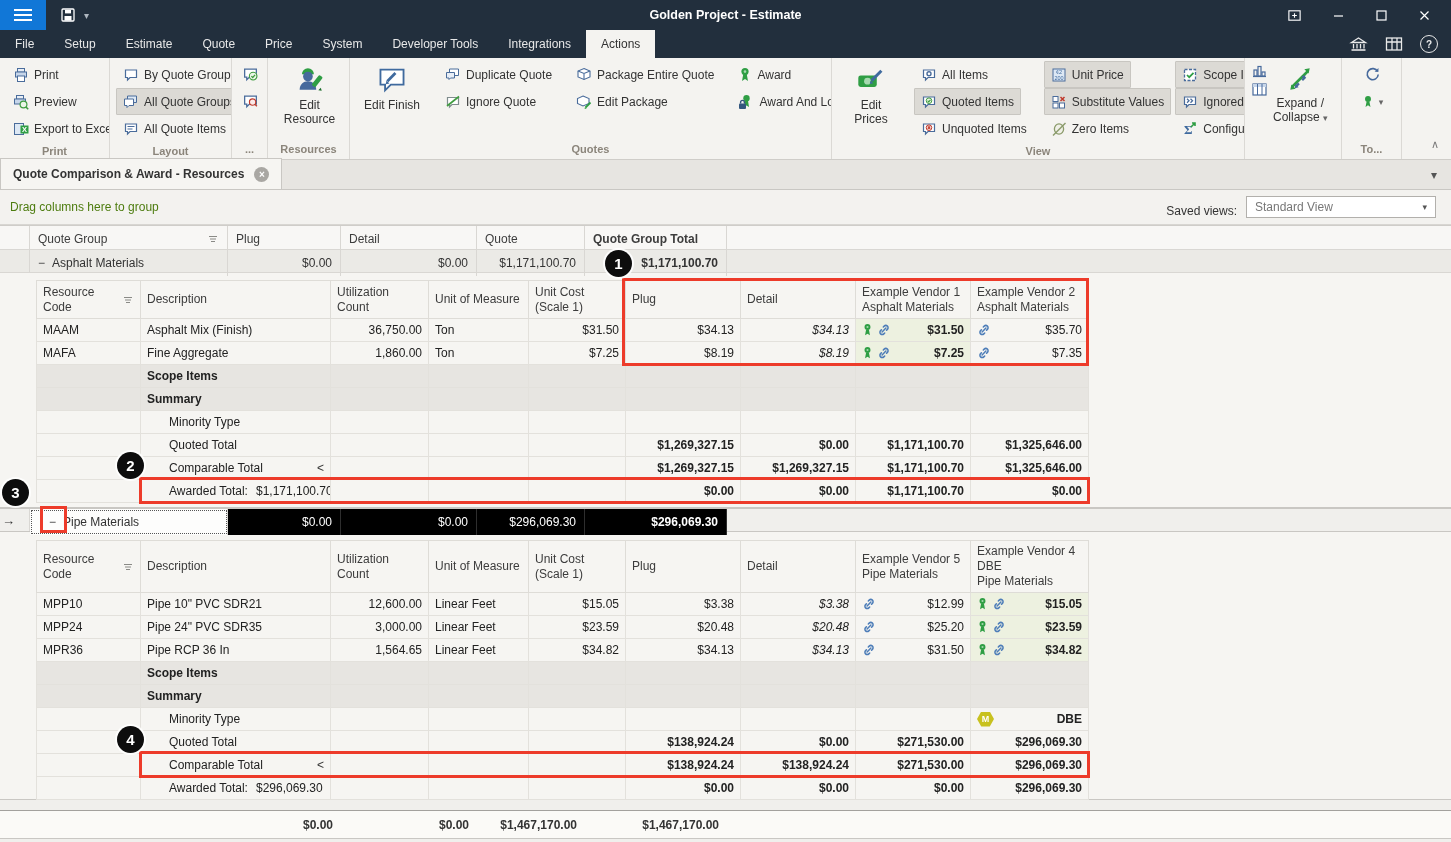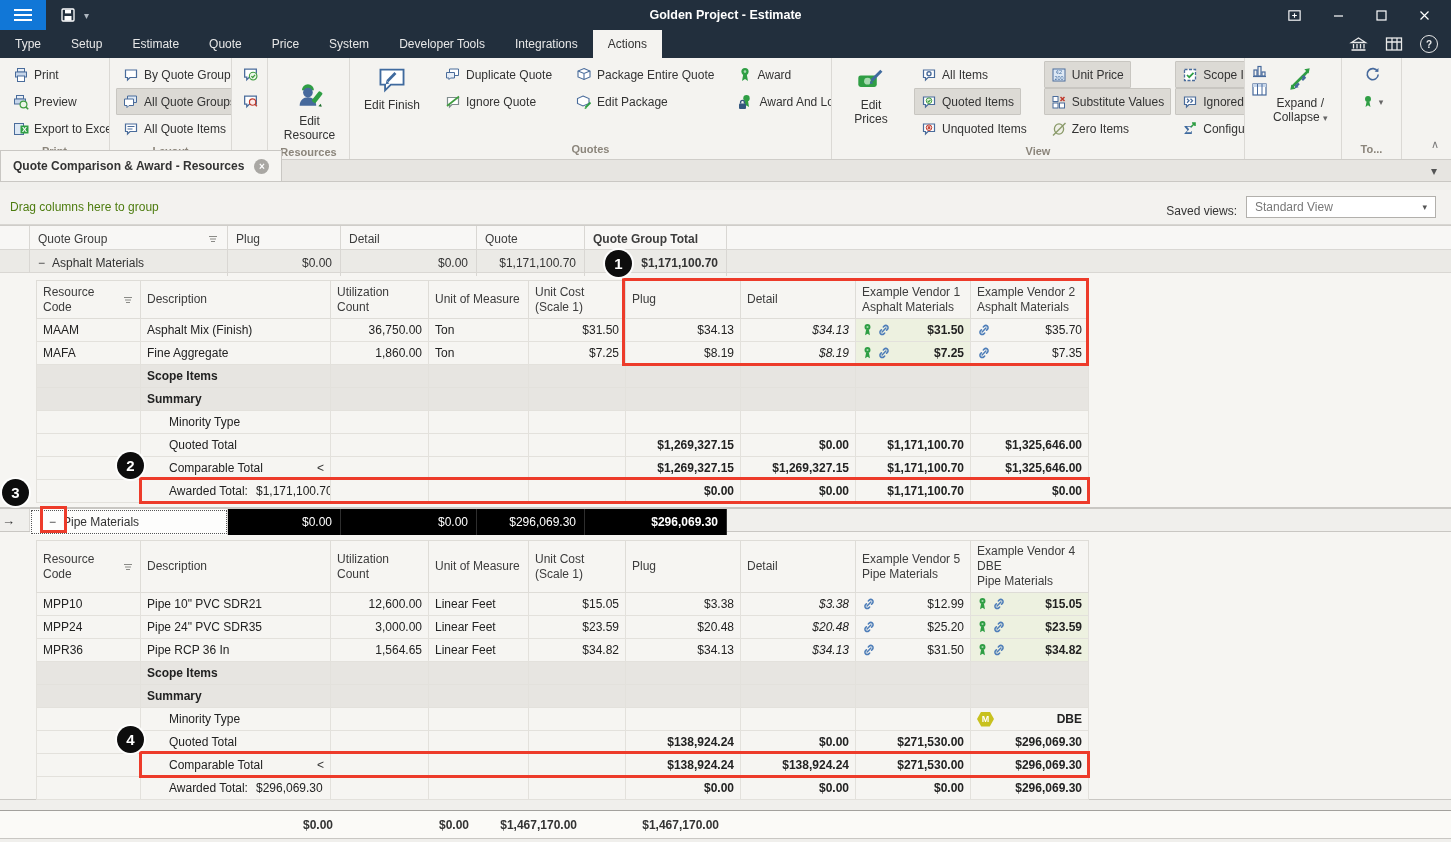--- a/index.html
+++ b/index.html
@@ -30,21 +30,21 @@
   .rcol{display:flex;flex-direction:column;align-items:flex-start;}
   .rlabel{height:19px;line-height:18px;text-align:center;color:#8b857b;font-weight:bold;font-size:11px;}
   .sbtn{display:flex;align-items:center;gap:5px;height:25px;padding:0 6px;white-space:nowrap;cursor:pointer;border:1px solid transparent;border-radius:1px;}
   .sbtn.sel{background:#dcdad5;border-color:#c8c6c1;}
   .bbtn{display:flex;flex-direction:column;align-items:center;justify-content:flex-start;gap:4px;padding:4px 5px 0;text-align:center;cursor:pointer;line-height:1.15;}
   .rsep{width:1px;background:#dcdad5;margin:2px 5px;}
   .caret-s{font-size:9px;color:#666;}
   .ribbon-collapse{position:absolute;right:12px;top:138px;color:#7a7a7a;font-size:11px;cursor:pointer;}
 
   
-  .tabbar{position:absolute;left:0;top:160px;width:100%;height:22px;background:#e7e5e1;border-bottom:1px solid #c9c7c3;display:flex;align-items:flex-end;box-sizing:border-box;}
+  .tabbar{position:absolute;left:0;top:160px;width:100%;height:30px;background:#e7e5e1;border-bottom:1px solid #c9c7c3;display:flex;align-items:flex-end;box-sizing:border-box;}
   .doc-tab{height:30px;background:#f6f5f2;border:1px solid #c9c7c3;border-bottom:none;display:flex;align-items:center;gap:10px;padding:0 12px;font-weight:bold;color:#333;cursor:pointer;}
   .tab-close{width:15px;height:15px;border-radius:50%;background:#a9a7a3;color:#fff;display:flex;align-items:center;justify-content:center;font-size:10px;font-weight:bold;cursor:pointer;}
   .tabbar-caret{margin-left:auto;padding-right:14px;color:#555;align-self:center;cursor:pointer;}
 
   
   .grouppanel{position:absolute;left:0;top:190px;width:100%;height:35px;background:#f3f2ef;border-bottom:1px solid #d8d6d2;display:flex;align-items:center;padding:0 10px;box-sizing:border-box;}
   .group-hint{color:#4d7c0f;}
   .savedviews{margin-left:auto;display:flex;align-items:flex-end;gap:9px;padding-right:5px;}
   .svlabel{color:#333;}
   .combo{width:190px;height:22px;background:#fff;border:1px solid #b2b0ac;display:flex;align-items:center;padding:0 8px;box-sizing:border-box;color:#777;cursor:pointer;}
@@ -141,21 +141,21 @@
         </span>
       <span>
           <svg width="13" height="13" viewBox="0 0 13 13">
             <path d="M2.5 2.5l8 8M10.5 2.5l-8 8" stroke="#fff" stroke-width="1.2"></path>
           </svg>
         </span>
     </div>
   </div>
 
   <div class="menubar">
-    <div class="mtab">Type</div>
+    <div class="mtab">File</div>
     <div class="mtab">Setup</div>
     <div class="mtab">Estimate</div>
     <div class="mtab">Quote</div>
     <div class="mtab">Price</div>
     <div class="mtab">System</div>
     <div class="mtab">Developer Tools</div>
     <div class="mtab">Integrations</div>
     <div class="mtab active">Actions</div>
     <div class="menu-right">
       <span>
@@ -264,21 +264,21 @@
                 <circle cx="10" cy="8.5" r="3" fill="#fbe9e7" stroke="#c0392b" stroke-width="1.1"></circle>
                 <path d="M12.2 10.7l1.8 1.8" stroke="#c0392b" stroke-width="1.3"></path>
               </svg>
             </span>
         </div>
       </div>
       <div class="rlabel">...</div>
     </div>
 
     <div class="rgroup" style="width:82px">
-      <div class="rbody" style="margin-top:16px;">
+      <div class="rbody" style="">
         <div class="bbtn">
           <span class="ico">
             <svg width="30" height="30" viewBox="0 0 26 26">
                 <path d="M6 8a5.2 5.2 0 0 1 10.4 0z" fill="#2f9e44"></path>
                 <circle cx="11.2" cy="10" r="4.2" fill="#46699c"></circle>
                 <path d="M4 21.5c0-4.6 3.3-7.4 7.2-7.4s7.2 2.8 7.2 7.4z" fill="#46699c"></path>
                 <rect x="17.2" y="8.5" width="4" height="11" rx="1" transform="rotate(38 19.2 14)" fill="#2f9e44"></rect>
                 <path d="M23.2 22.3l-3-.4 2.1-2.2z" fill="#1d6e2c"></path>
               </svg>
           </span>

